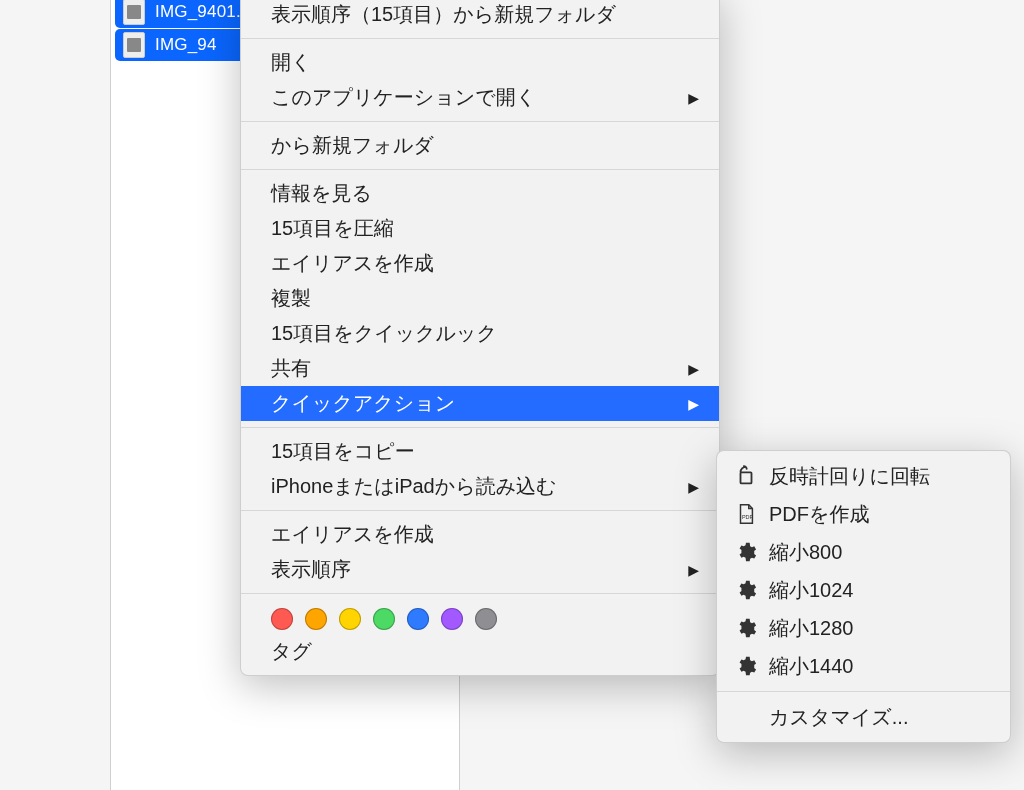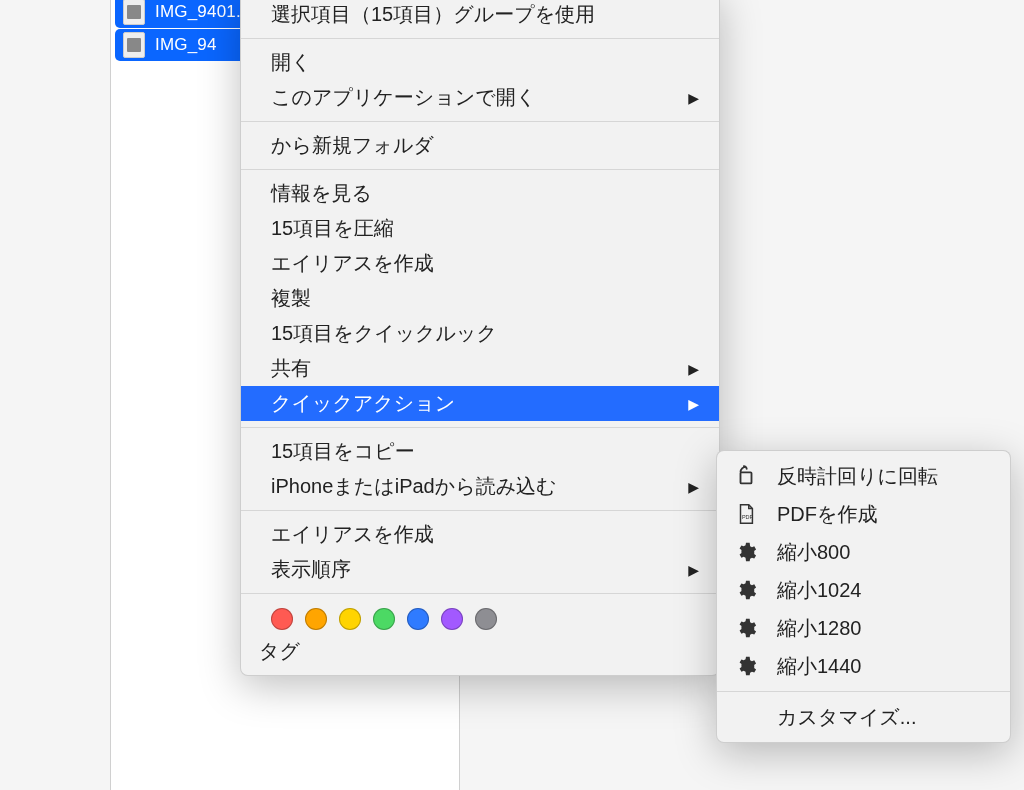--- a/index.html
+++ b/index.html
@@ -103,21 +103,21 @@
     padding: 8px 30px 4px 30px;
     align-items: center;
   }
   .tag-dot {
     width: 22px;
     height: 22px;
     border-radius: 50%;
     box-shadow: inset 0 0 0 1px rgba(0,0,0,0.25);
   }
   .ctx-taglabel {
-    padding: 4px 30px 0 18px;
+    padding: 4px 30px 0 30px;
     font-size: 20px;
     color: #222;
   }
 
   
   .sub-menu {
     position: absolute;
     left: 716px;
     top: 450px;
     width: 295px;
@@ -127,21 +127,21 @@
     box-shadow: 0 10px 40px rgba(0,0,0,0.25);
     padding: 6px 0;
   }
   .sub-item {
     display: flex;
     align-items: center;
     height: 38px;
     padding: 0 18px 0 18px;
     font-size: 20px;
     color: #222;
-    gap: 20px;
+    gap: 12px;
   }
   .sub-icon {
     width: 22px;
     height: 22px;
     display: flex;
     align-items: center;
     justify-content: center;
   }
   .sub-sep {
     height: 1px;
@@ -159,21 +159,21 @@
     <span class="file-name">IMG_9401.jpeg</span>
   </div>
   <div class="file-row selected">
     <span class="file-icon"></span>
     <span class="file-name">IMG_94</span>
   </div>
 </div>
 
 <div class="ctx-menu">
   <div class="ctx-item">
-    <span>選択項目（15項目）グループを使用</span>
+    <span>表示順序（15項目）から新規フォルダ</span>
   </div>
   <div class="ctx-sep"></div>
 
   <div class="ctx-item">
     <span>開く</span>
   </div>
   <div class="ctx-item">
     <span>このアプリケーションで開く</span>
     <span class="arrow">▶</span>
   </div>

